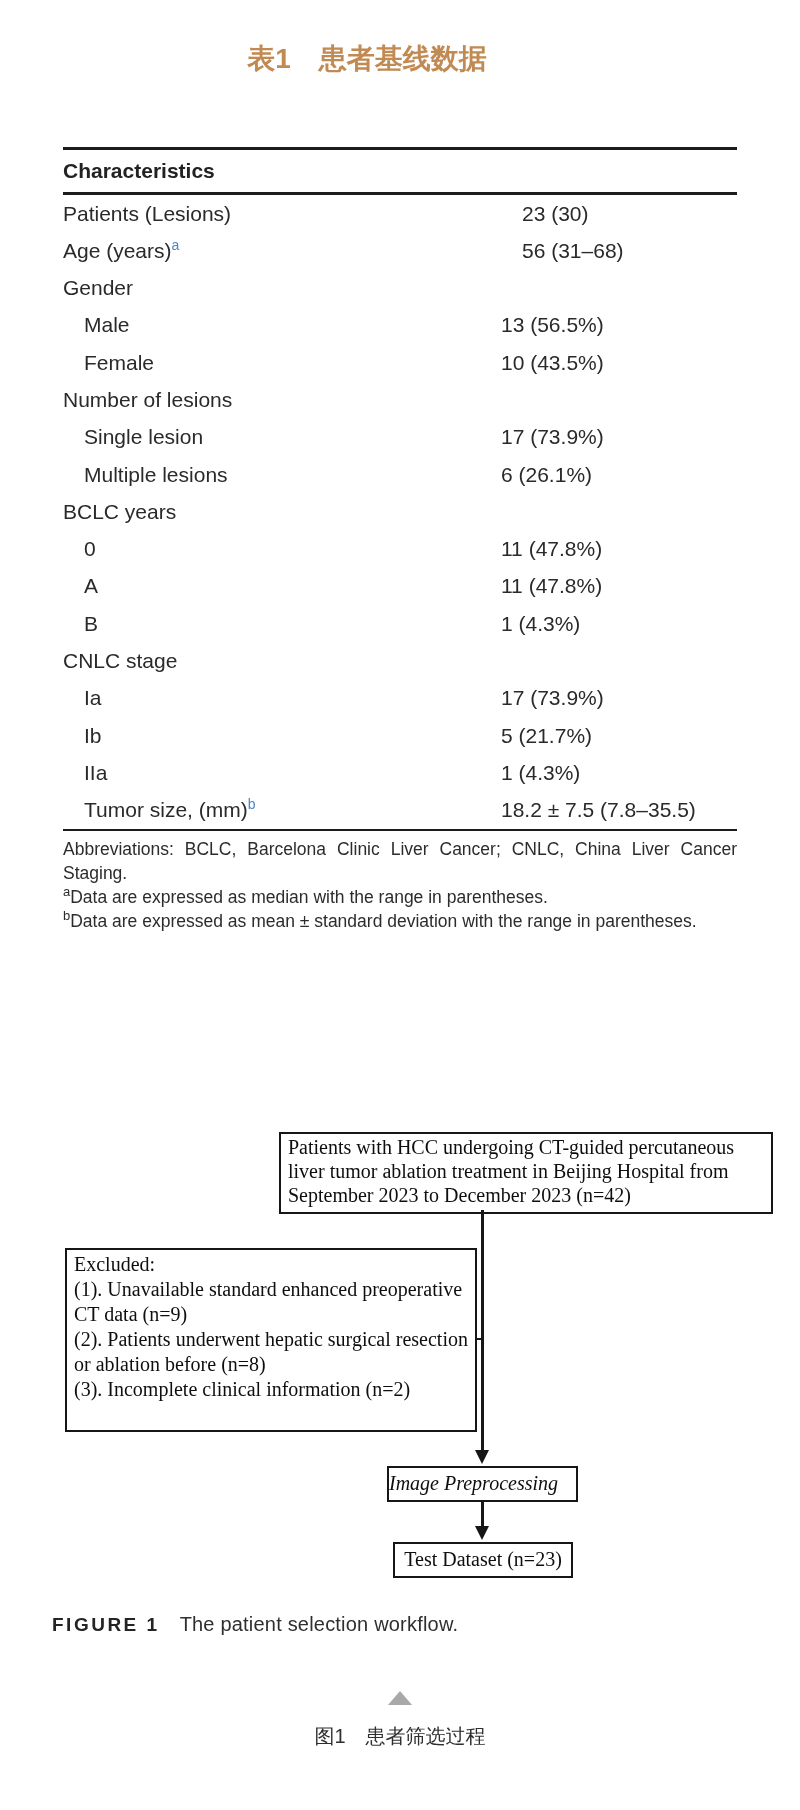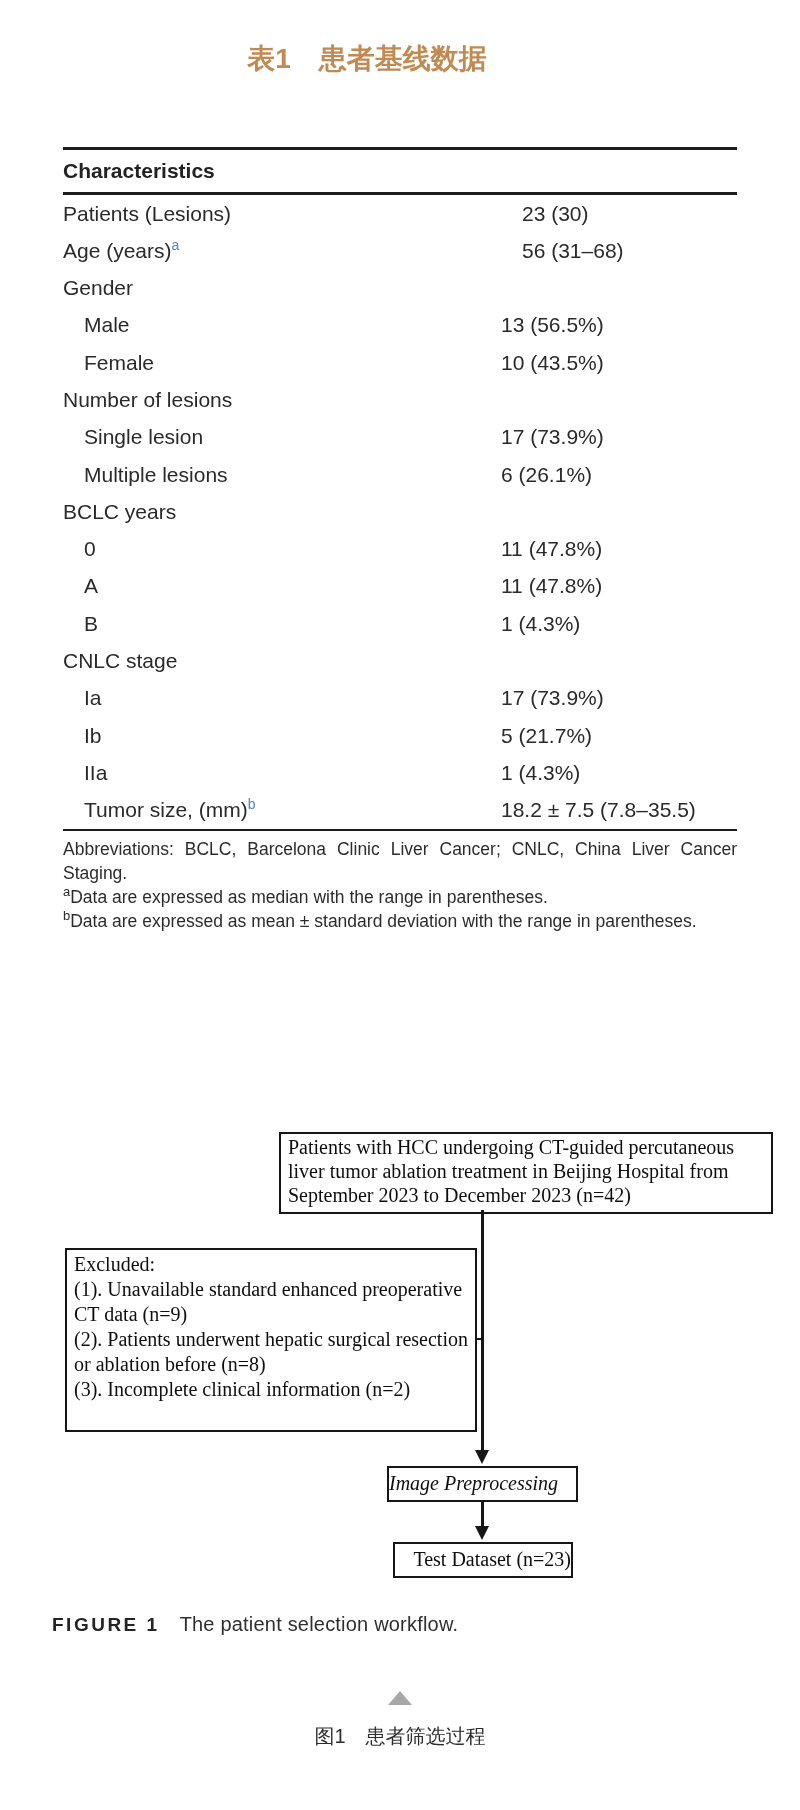--- a/index.html
+++ b/index.html
@@ -26,21 +26,21 @@
   .footnotes p{margin:0;text-align:justify;}
   .footnotes sup{font-size:13px;line-height:0;}
 
   
   .fc-box{position:absolute;box-sizing:border-box;border:2.5px solid #161616;background:#fff;
           font-family:"Liberation Serif","DejaVu Serif",serif;font-size:20px;color:#0e0e0e;}
   .fc-top{left:243px;top:1132px;width:494px;height:82px;padding:1px 7px;line-height:24px;margin-left:36px;}
   .fc-excluded{left:65px;top:1248px;width:412px;height:184px;border-width:2px;padding:2px 7px;line-height:25px;}
   .fc-excluded div{margin:0;}
   .fc-prep{left:387px;top:1466px;width:191px;height:36px;line-height:30px;font-style:italic;}
-  .fc-test{left:393px;top:1542px;width:180px;height:36px;text-align:right;line-height:30px;}
+  .fc-test{left:393px;top:1542px;width:180px;height:36px;text-align:center;line-height:30px;}
 
   .vline{position:absolute;width:2.5px;background:#161616;}
   .vline1{left:481px;top:1210px;height:242px;}
   .vline2{left:481px;top:1502px;height:26px;}
   .arrow-down{position:absolute;width:0;height:0;border-left:7px solid transparent;
               border-right:7px solid transparent;border-top:14px solid #161616;}
   .ad1{left:475px;top:1450px;}
   .ad2{left:475px;top:1526px;}
   .dash-line{position:absolute;left:434px;top:1338px;width:47px;height:0;border-top:2.5px dashed #161616;}
   .arrow-left{position:absolute;left:421px;top:1333px;width:0;height:0;

